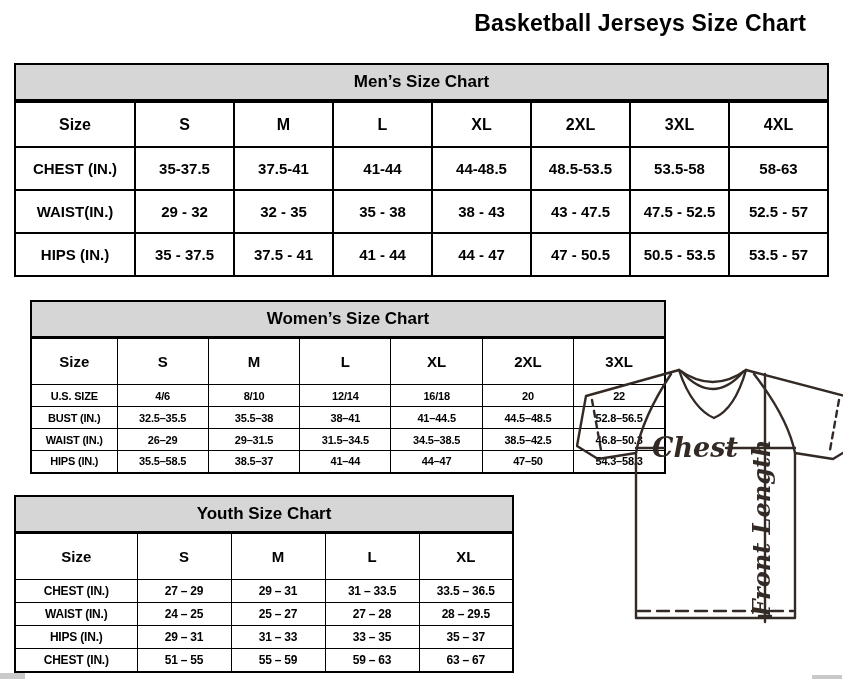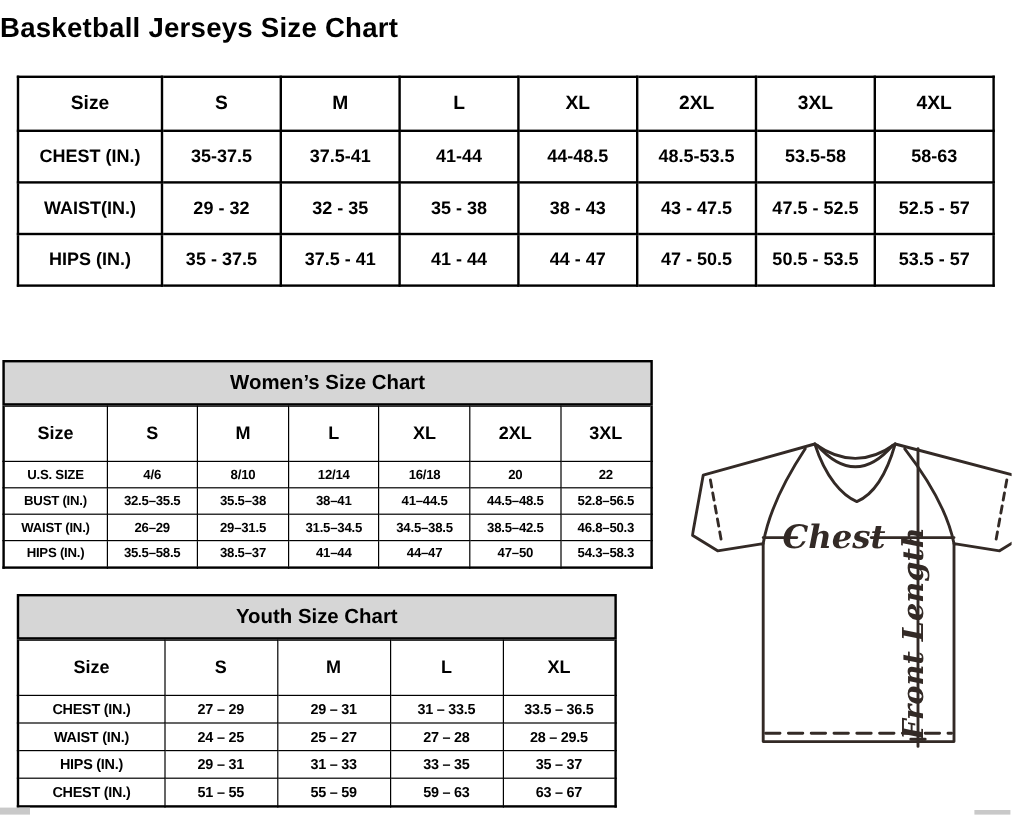--- a/index.html
+++ b/index.html
@@ -1,57 +1,58 @@
 <!DOCTYPE html>
 <html><head>
 <meta charset="utf-8">
 <style>
   html,body{margin:0;padding:0;}
   body{
     width:843px;height:679px;position:relative;background:#ffffff;
     font-family:"Liberation Sans",sans-serif;overflow:hidden;color:#000;
   }
   .title{
-    position:absolute;top:10px;left:0;width:806px;text-align:left;
+    position:absolute;top:10px;left:0;width:806px;text-align:right;
     font-size:23px;font-weight:bold;letter-spacing:.2px;
   }
   .chart{position:absolute;box-sizing:border-box;}
   .band{
     box-sizing:border-box;border:2px solid #000;background:#d6d6d6;
     font-weight:bold;text-align:center;font-size:17px;height:38px;line-height:34px;
   }
   table.szt{
     width:100%;border-collapse:collapse;table-layout:fixed;
     border:2px solid #000;border-top:none;
   }
   .szt th,.szt td{
     border:2px solid #000;text-align:center;vertical-align:middle;
     font-weight:bold;padding:0;overflow:hidden;white-space:nowrap;
   }
   table.thin th,table.thin td{border-width:1.5px;}
   #men{left:14px;top:63px;width:815px;}
   #men thead tr{height:45px;} #men tbody tr{height:43px;}
   #men th{font-size:16px;} #men td{font-size:15px;}
-  #women{left:2px;top:300px;width:542px;}
+  #women{left:30px;top:300px;width:636px;}
   #women thead tr{height:46px;} #women tbody tr{height:22px;}
   #women th{font-size:15px;} #women td{font-size:11px;letter-spacing:-.2px;}
   #youth{left:14px;top:495px;width:500px;}
   #youth thead tr{height:46px;} #youth tbody tr{height:23px;}
   #youth th{font-size:15px;} #youth td{font-size:12px;letter-spacing:-.2px;}
   #jersey{position:absolute;left:576px;top:360px;width:287px;height:312px;}
   .scroll-frag{position:absolute;background:#c9c9c9;}
   #scroll-frag-left{left:0;top:673px;width:25px;height:6px;}
   #scroll-frag-right{left:812px;top:675px;width:30px;height:4px;}
 </style>
 </head>
 <body>
 
 <div class="title">Basketball Jerseys Size Chart</div>
 
 <div class="chart" id="men">
+  <div class="band">Men’s Size Chart</div>
   <table class="szt">
       <colgroup>
         <col style="width: 120px;">
         <col>
         <col>
         <col>
         <col>
         <col>
         <col>
         <col>

